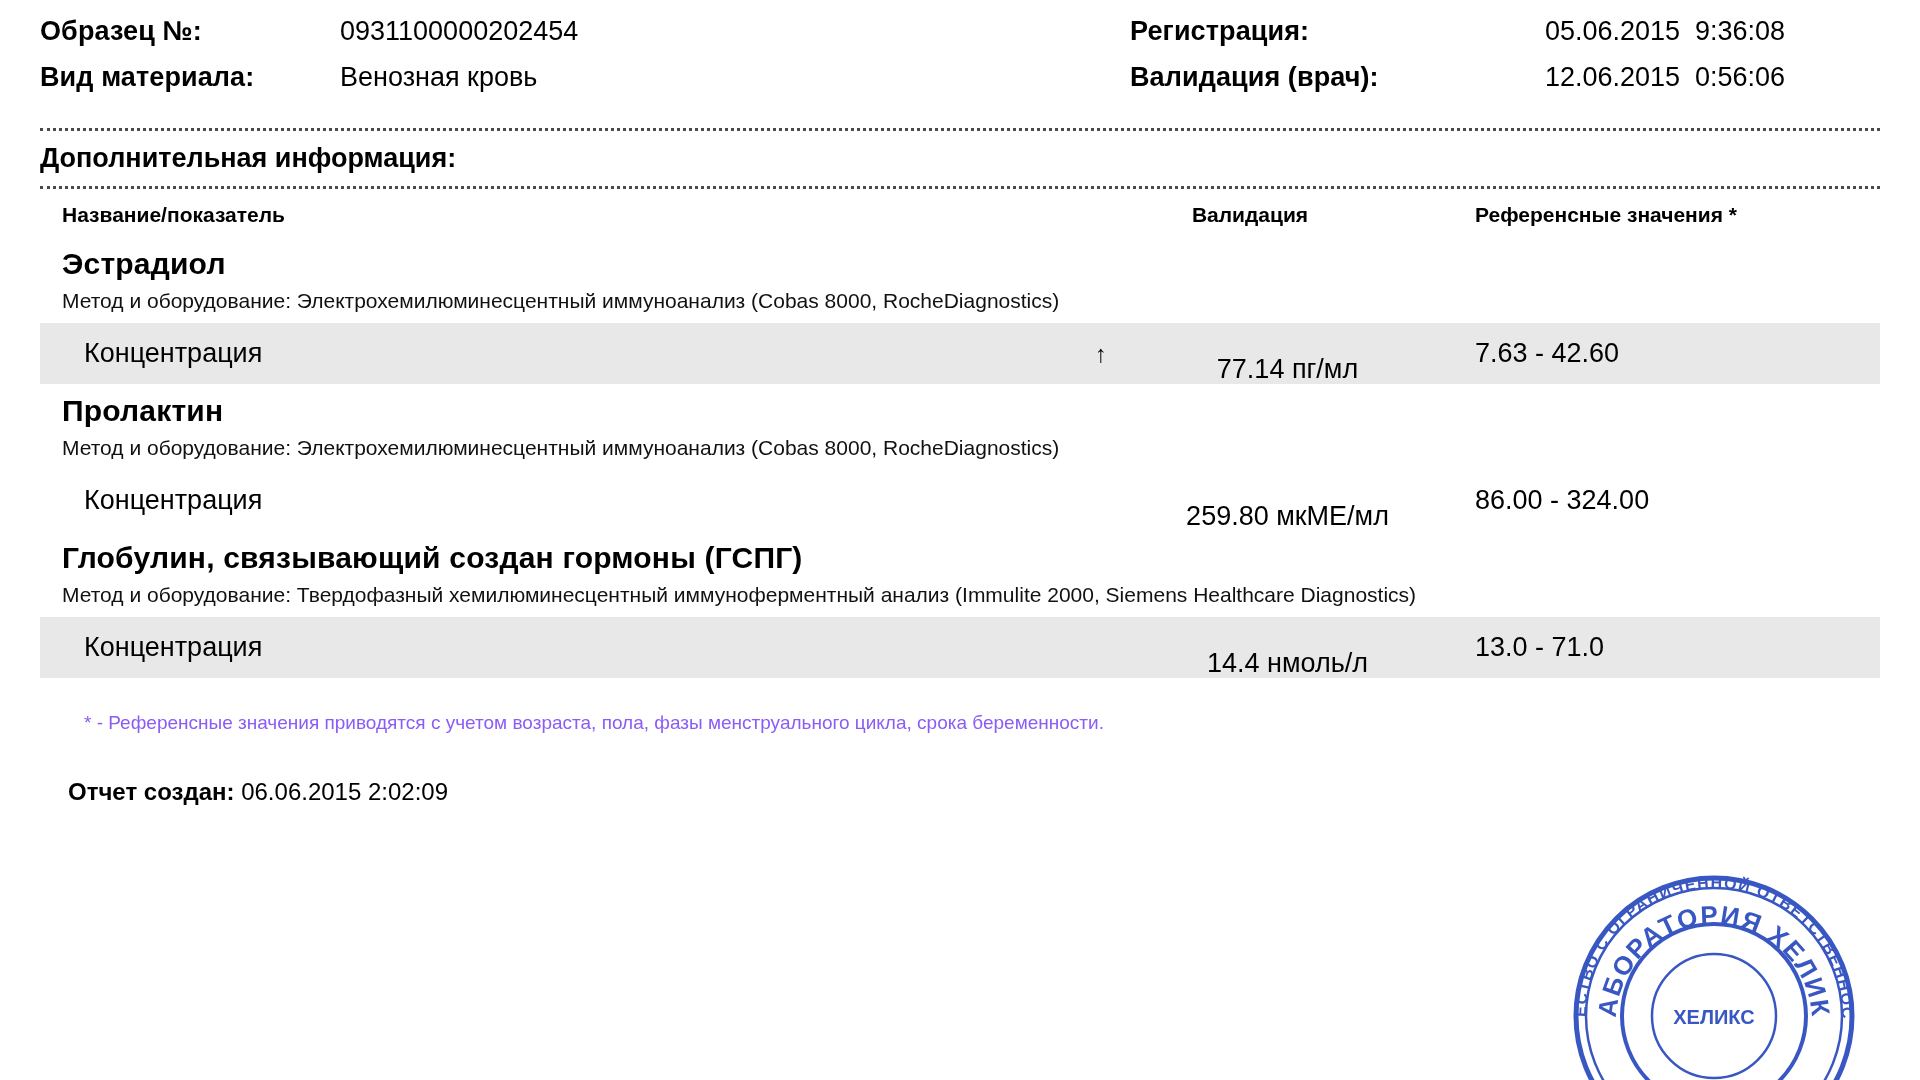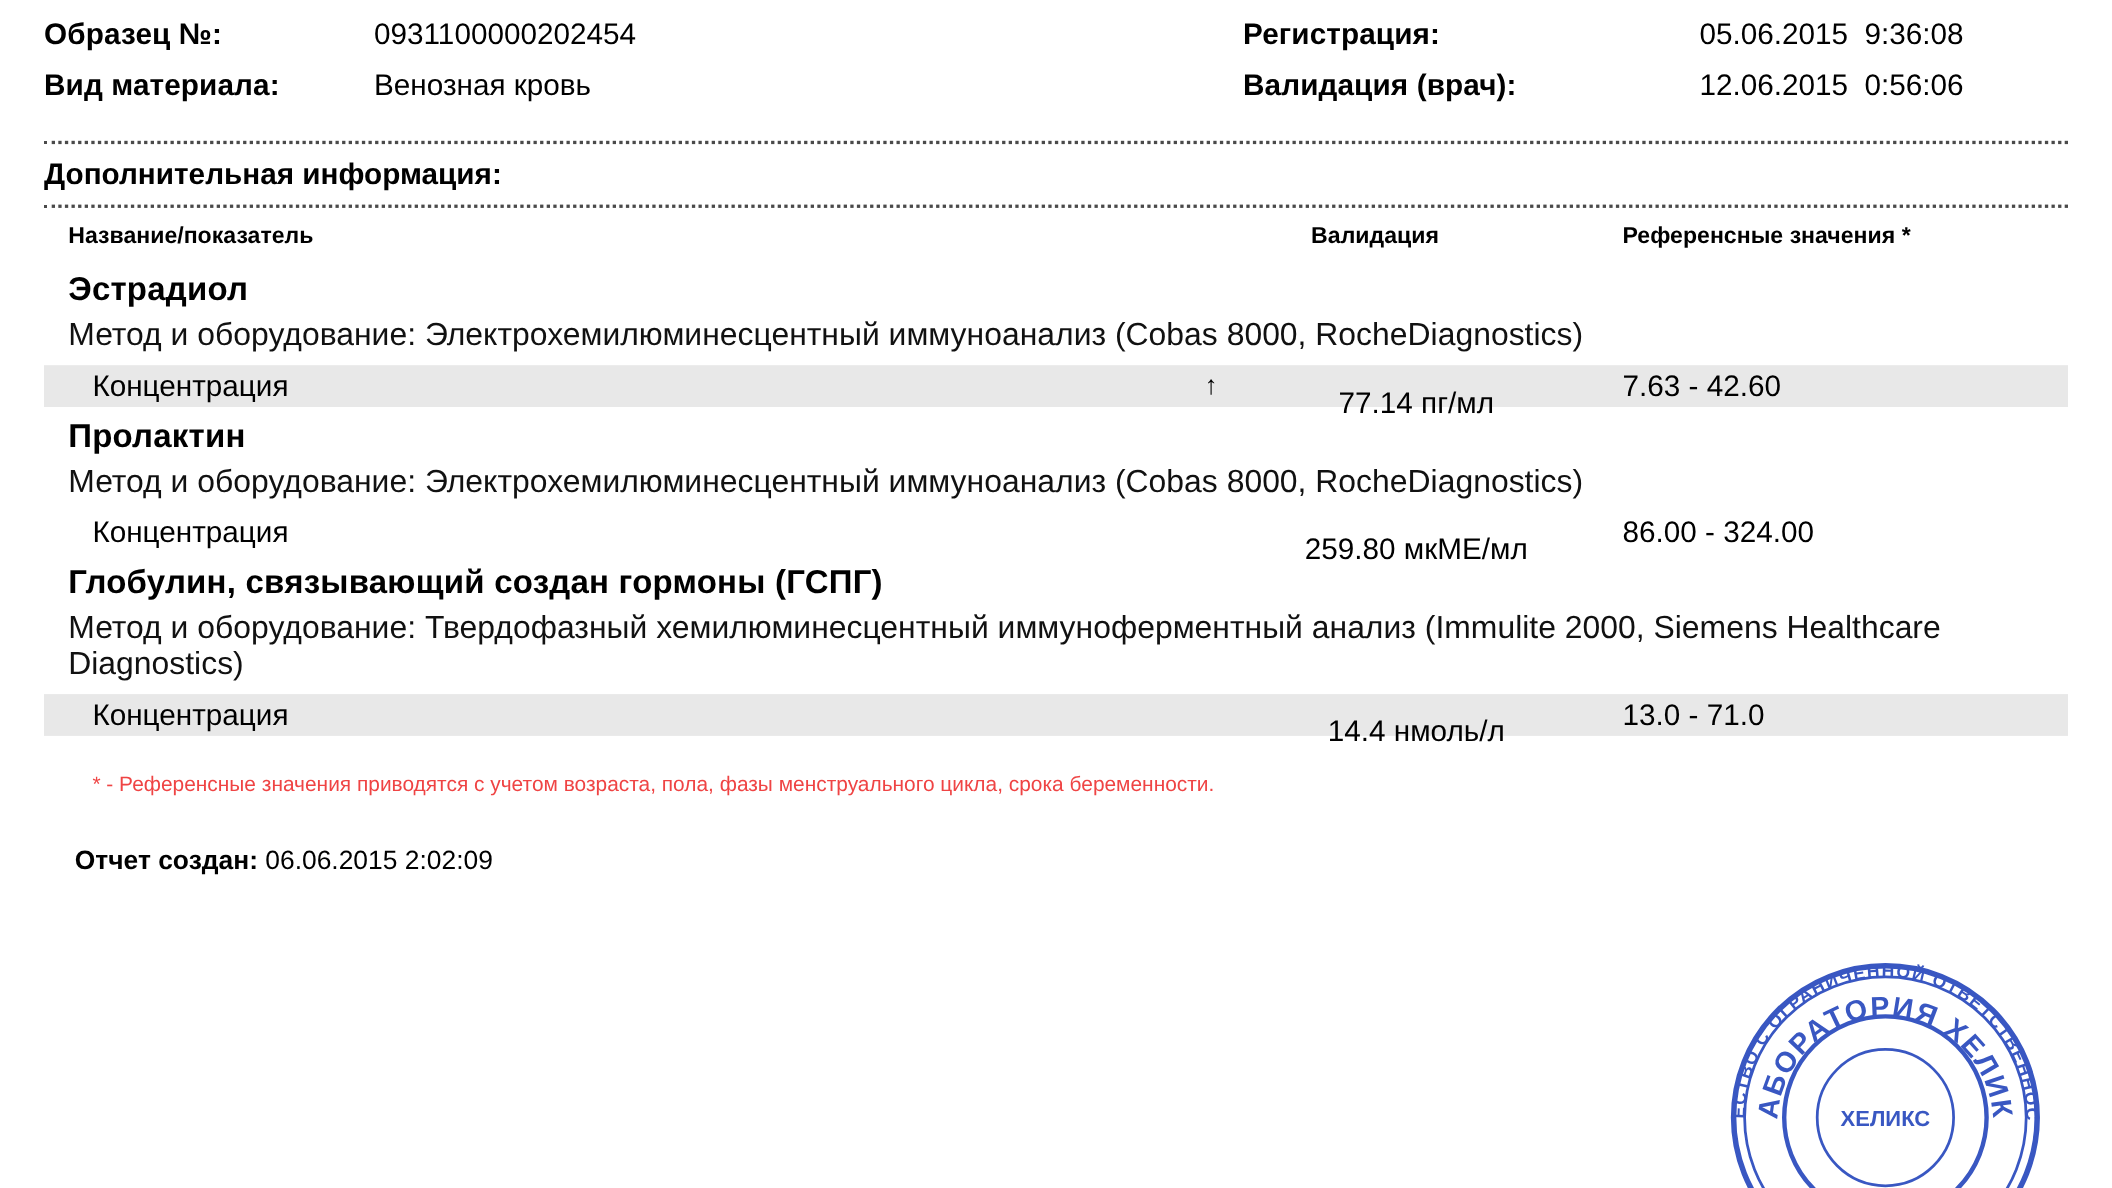--- a/index.html
+++ b/index.html
@@ -89,28 +89,28 @@
   .c-val  { width: 330px;  flex: 0 0 auto; text-align: center; }
   .c-ref  { flex: 1 1 auto; padding-left: 60px; box-sizing: border-box; }
 
   .analyte-title {
     font-weight: bold;
     font-size: 30px;
     padding: 10px 0 2px 22px;
     letter-spacing: 0.2px;
   }
   .analyte-method {
-    font-size: 29px;
+    font-size: 21px;
     padding: 6px 0 10px 22px;
     color: #111111;
   }
   .result-row {
     display: flex;
     align-items: center;
-    height: 38px;
+    height: 61px;
     font-size: 27px;
   }
   .result-row.shaded { background: #e8e8e8; }
   .r-name {
     width: 1045px;
     flex: 0 0 auto;
     padding-left: 44px;
     box-sizing: border-box;
   }
   .r-val {
@@ -129,21 +129,21 @@
   }
   .r-ref {
     flex: 1 1 auto;
     padding-left: 60px;
     box-sizing: border-box;
   }
 
   .footnote {
     font-size: 19px;
     padding: 34px 0 0 44px;
-    color: #ef4444;
+    color: #8b5cf6;
   }
   .report-created {
     font-size: 24px;
     padding: 44px 0 0 28px;
   }
   .report-created b { font-weight: bold; }
 
   
   .stamp {
     position: absolute;

